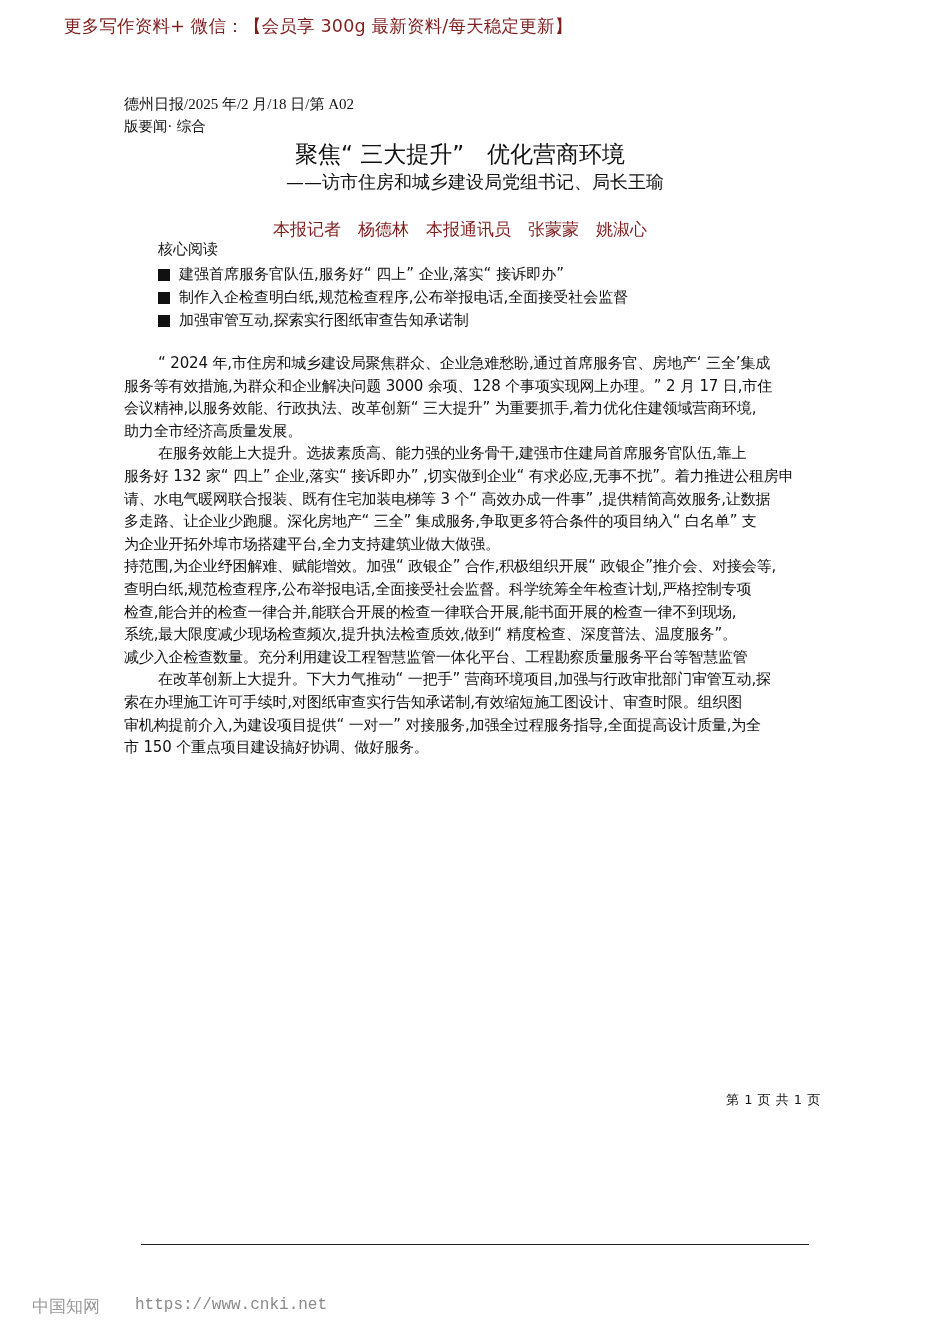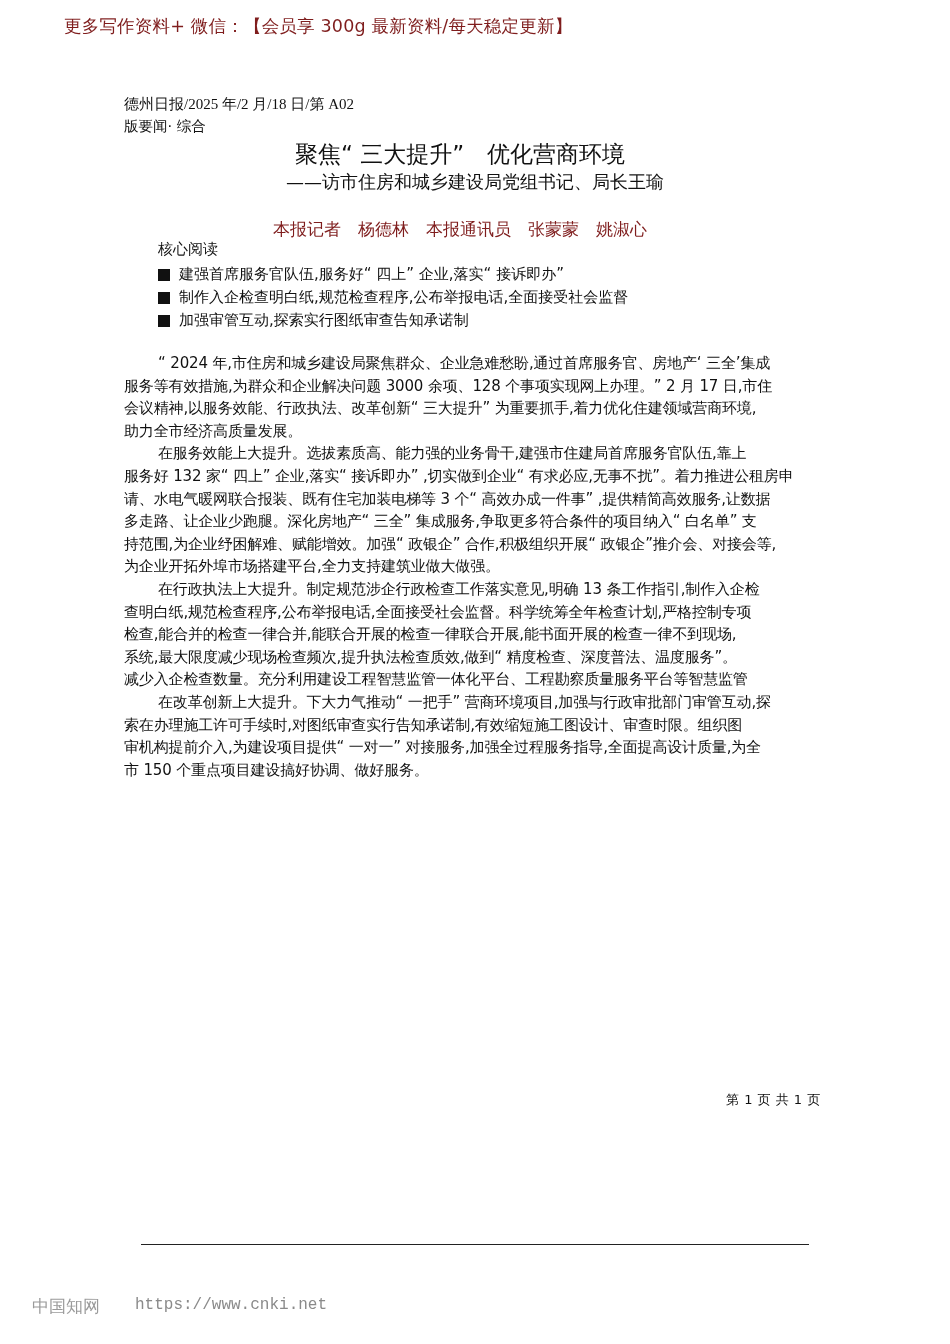--- a/index.html
+++ b/index.html
@@ -177,23 +177,22 @@
 
 <div class="article">
   <div class="line indent">“ 2024 年,市住房和城乡建设局聚焦群众、企业急难愁盼,通过首席服务官、房地产‘ 三全’集成</div>
   <div class="line">服务等有效措施,为群众和企业解决问题 3000 余项、128 个事项实现网上办理。” 2 月 17 日,市住</div>
   <div class="line">会议精神,以服务效能、行政执法、改革创新“ 三大提升” 为重要抓手,着力优化住建领域营商环境,</div>
   <div class="line">助力全市经济高质量发展。</div>
   <div class="line indent">在服务效能上大提升。选拔素质高、能力强的业务骨干,建强市住建局首席服务官队伍,靠上</div>
   <div class="line">服务好 132 家“ 四上” 企业,落实“ 接诉即办” ,切实做到企业“ 有求必应,无事不扰”。着力推进公租房申</div>
   <div class="line">请、水电气暖网联合报装、既有住宅加装电梯等 3 个“ 高效办成一件事” ,提供精简高效服务,让数据</div>
   <div class="line">多走路、让企业少跑腿。深化房地产“ 三全” 集成服务,争取更多符合条件的项目纳入“ 白名单” 支</div>
+  <div class="line">为企业开拓外埠市场搭建平台,全力支持建筑业做大做强。</div>
   <div class="line">持范围,为企业纾困解难、赋能增效。加强“ 政银企” 合作,积极组织开展“ 政银企”推介会、对接会等,</div>
-  <div class="line">为企业开拓外埠市场搭建平台,全力支持建筑业做大做强。</div>
-  <div class="line indent">在行政执法上大提升。制定规范涉企行政检查工作落实意见,明确 13 条工作指引,制作入企检</div>
   <div class="line">查明白纸,规范检查程序,公布举报电话,全面接受社会监督。科学统筹全年检查计划,严格控制专项</div>
   <div class="line">检查,能合并的检查一律合并,能联合开展的检查一律联合开展,能书面开展的检查一律不到现场,</div>
   <div class="line">系统,最大限度减少现场检查频次,提升执法检查质效,做到“ 精度检查、深度普法、温度服务”。</div>
   <div class="line">减少入企检查数量。充分利用建设工程智慧监管一体化平台、工程勘察质量服务平台等智慧监管</div>
   <div class="line indent">在改革创新上大提升。下大力气推动“ 一把手” 营商环境项目,加强与行政审批部门审管互动,探</div>
   <div class="line">索在办理施工许可手续时,对图纸审查实行告知承诺制,有效缩短施工图设计、审查时限。组织图</div>
   <div class="line">审机构提前介入,为建设项目提供“ 一对一” 对接服务,加强全过程服务指导,全面提高设计质量,为全</div>
   <div class="line">市 150 个重点项目建设搞好协调、做好服务。</div>
 </div>
 

